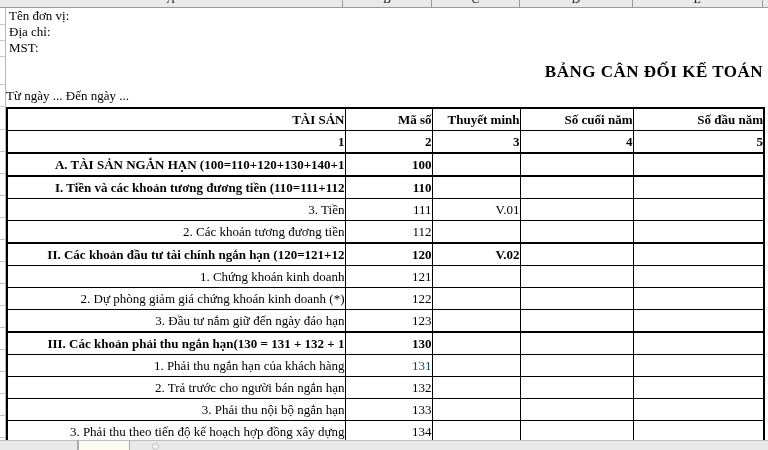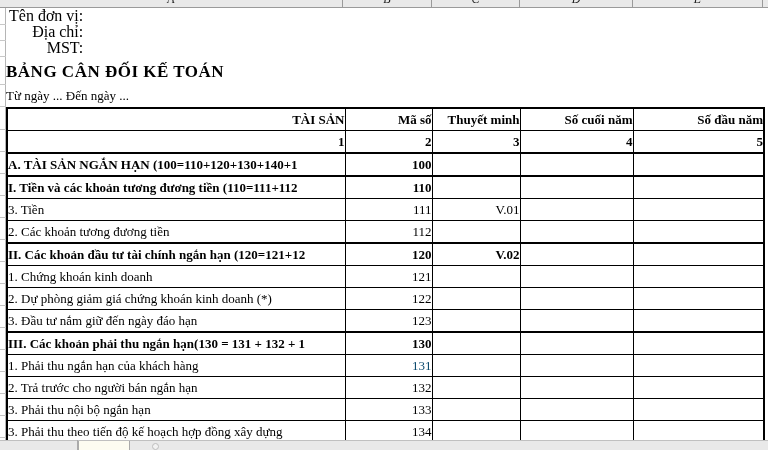--- a/index.html
+++ b/index.html
@@ -23,40 +23,40 @@
   }
 
   
   .row-sliver { position:absolute; left:0; top:8px; width:6px; height:432px; border-right:1px solid #b5b5b5; background:#fff; box-sizing:border-box; }
   .sliver-grid {
     position:absolute; left:0; top:108px; width:6px; height:330px;
     background:repeating-linear-gradient(to bottom, transparent 0 21px, #c4c4c4 21px 22px);
   }
   .sliver-line { position:absolute; left:0; width:6px; height:1px; background:#c8c8c8; }
 
-  .org-block { position:absolute; left:9px; top:8px; font-size:16px; line-height:16px;text-align:right; }
+  .org-block { position:absolute; left:9px; top:8px; font-size:13px; line-height:16px; }
 
   .doc-title {
-    position:absolute; left:6px; top:62px; width:757px; text-align:left;
+    position:absolute; left:6px; top:62px; width:757px; text-align:right;
     font-weight:bold; font-size:17px; letter-spacing:0.5px;
   }
   .doc-subtitle { position:absolute; left:6px; top:88px; width:757px; text-align:left; font-size:13px; }
 
   
   table.bs {
     position:absolute; left:6px; top:107px;
     border-collapse:collapse; table-layout:fixed; width:757px;
     border:2px solid #000;
   }
   table.bs td, table.bs th {
     border:1px solid #000; height:21px; padding:0;
     font-size:13px; line-height:21px; overflow:hidden; white-space:nowrap;
     font-weight:normal;
   }
-  .c-label { text-align:left; padding-left:4px; }
+  .c-label { text-align:right; padding-left:4px; }
   .c-center { text-align:right; }
   tr.hdr th { font-weight:bold; text-align:right; }
   tr.section td { font-weight:bold; border-top-width:2px; }
 
   
   .tab-bar {
     position:absolute; left:0; top:440px; width:768px; height:10px;
     background:#e9e9e9; border-top:1px solid #c0c0c0; box-sizing:border-box;
   }
   .tab-div { position:absolute; top:440px; width:1px; height:10px; background:#aaaaaa; }

